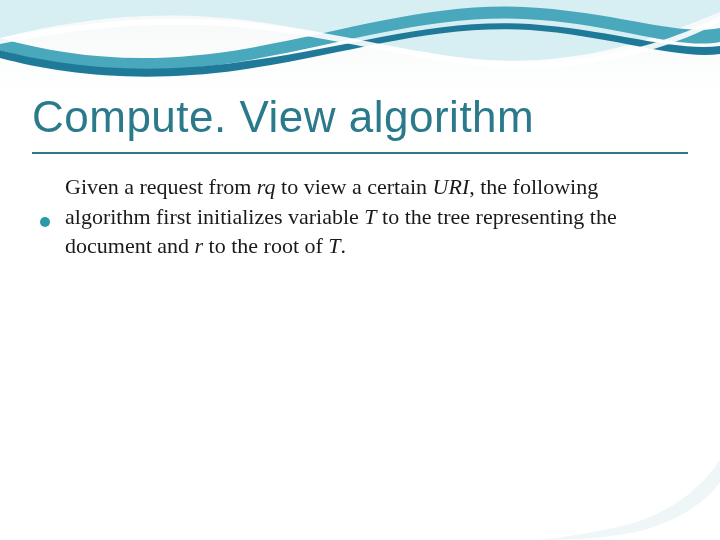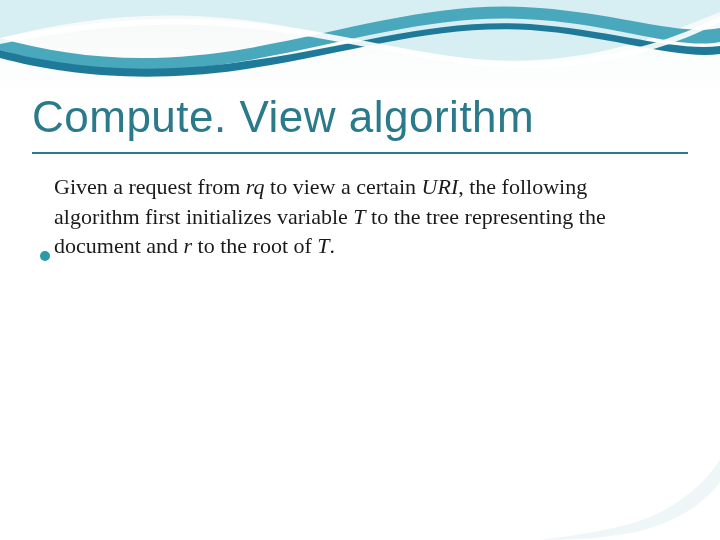--- a/index.html
+++ b/index.html
@@ -43,22 +43,22 @@
     background: #2a7a8c;
   }
   .body-area {
     position: absolute;
     top: 172px;
     left: 40px;
     right: 48px;
   }
   .bullet-item {
     display: flex;
-    align-items: flex-end;
-    gap: 4px;
+    align-items: center;
+    gap: 15px;
   }
   .bullet {
     flex: 0 0 auto;
     width: 10px;
     height: 10px;
     border-radius: 50%;
     background: #2a9aa8;
     margin-top: 10px;
   }
   .bullet-text {

